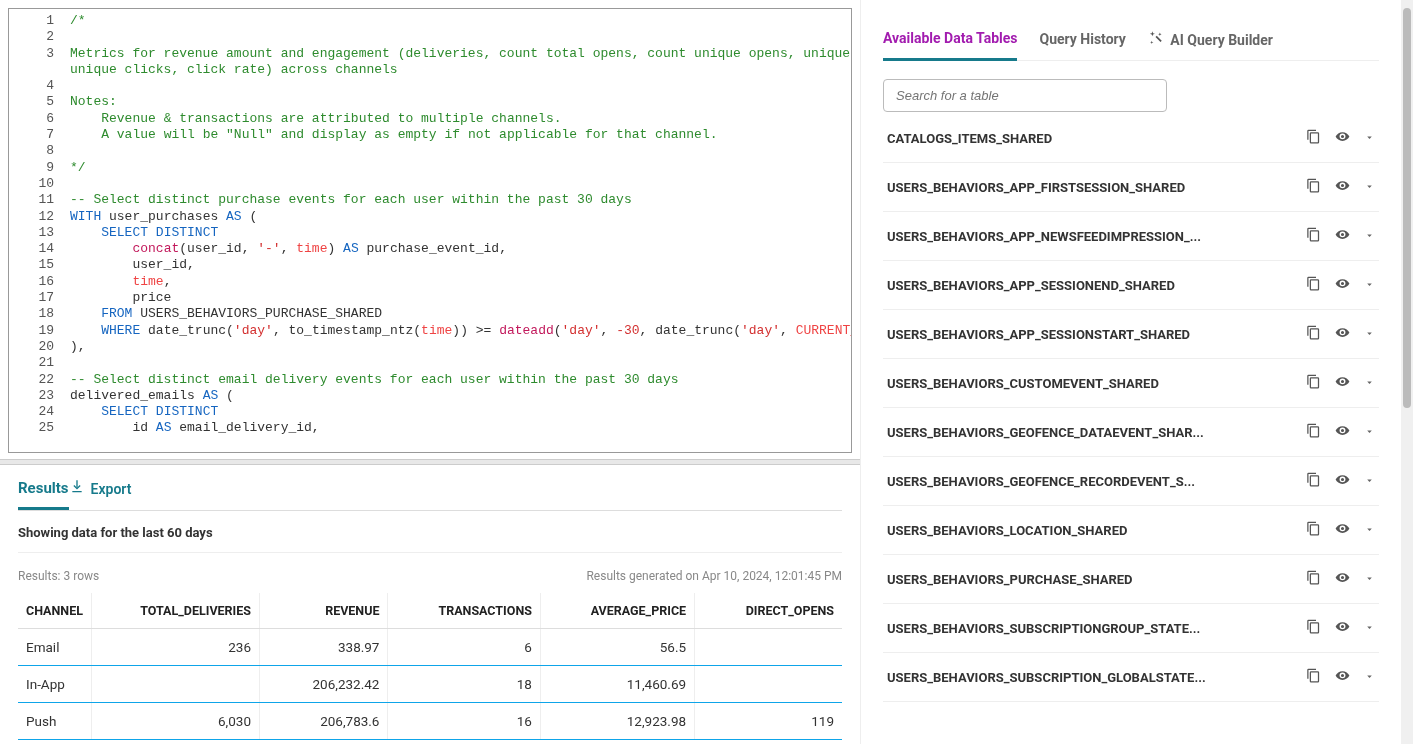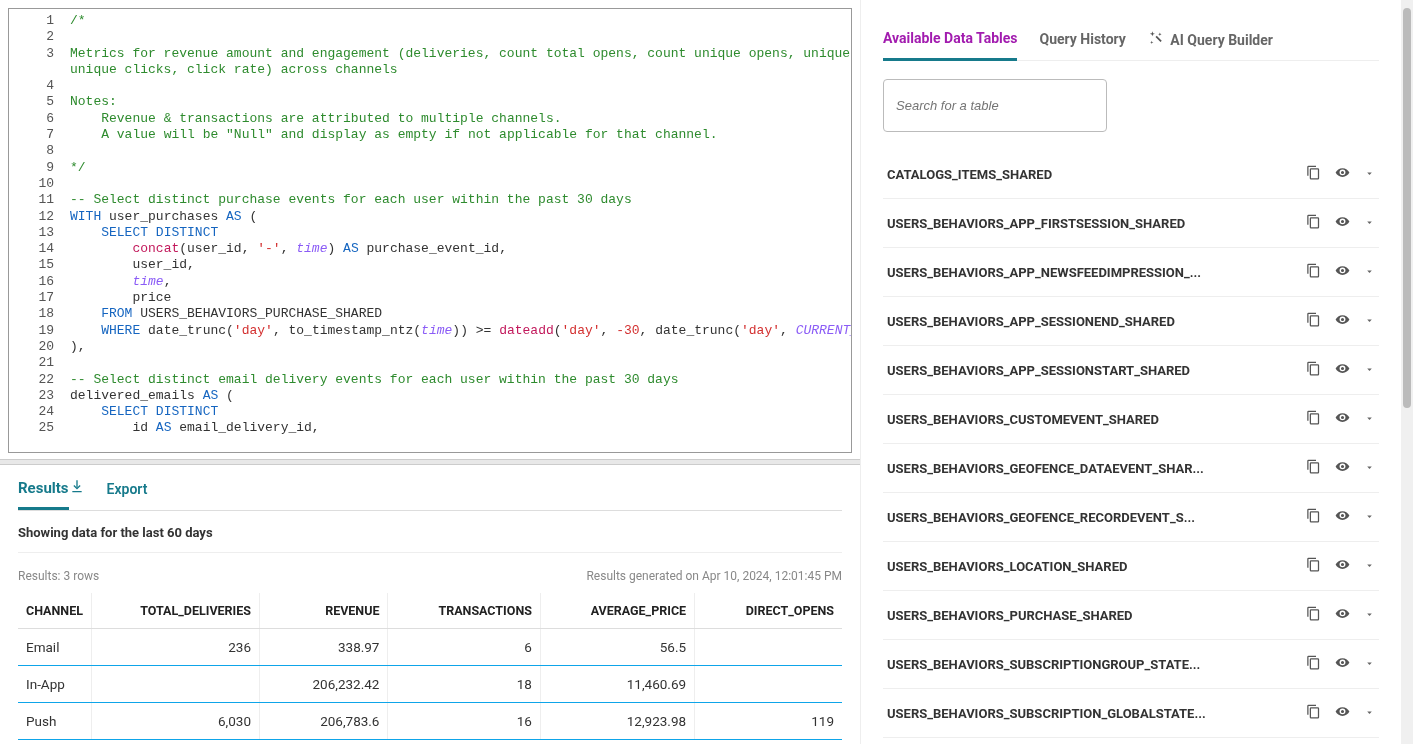--- a/index.html
+++ b/index.html
@@ -13,44 +13,44 @@
 
 .editor { border: 1px solid #999; margin: 8px 8px 4px 8px; height: 445px; overflow: hidden; background: #fff; display: flex; }
 .gutter { width: 55px; background: #fff; text-align: right; padding: 4px 10px 4px 4px; color: #555; font-family: "Courier New", monospace; font-size: 13px; line-height: 16.3px; user-select: none; }
 .gutter .ln { display: block; }
 .code { flex: 1; padding: 4px 6px; font-family: "Courier New", monospace; font-size: 13px; line-height: 16.3px; white-space: pre; overflow: hidden; }
 .comment { color: #2e8b2e; }
 .kw { color: #1565c0; }
 .func { color: #c2185b; }
 .str { color: #d32f2f; }
 .num { color: #d32f2f; }
-.ident { color: #8b5cf6; font-style: italic; }
+.ident { color: #ef4444; }
 
 
 .divider { height: 6px; background: #e8e8e8; border-top: 1px solid #ccc; border-bottom: 1px solid #ccc; margin: 2px 0; }
 
 
 .results-panel { flex: 1; padding: 0 18px; overflow: hidden; background: #fff; }
 .results-header { display: flex; align-items: center; border-bottom: 1px solid #ddd; }
 .results-tab { font-weight: 700; color: #167a8b; padding: 12px 0 10px 0; border-bottom: 3px solid #167a8b; font-size: 15px; }
-.export { display: flex; align-items: center; gap: 22px; color: #167a8b; font-weight: 600; cursor: pointer; font-size: 14px; }
+.export { display: flex; align-items: center; gap: 6px; color: #167a8b; font-weight: 600; cursor: pointer; font-size: 14px; }
 .export-icon svg { width: 16px; height: 16px; fill: #167a8b; }
 .subtitle { font-weight: 700; padding: 14px 0 12px 0; font-size: 13px; border-bottom: 1px solid #eee; }
 .results-meta { display: flex; justify-content: space-between; font-size: 12px; color: #888; padding: 16px 0 10px 0; }
 table.data { width: 100%; border-collapse: collapse; }
 table.data th { text-align: left; font-weight: 700; font-size: 12.5px; padding: 10px 8px; border-bottom: 1px solid #ddd; color: #222; }
 table.data th.right, table.data td.right { text-align: right; }
 table.data td { padding: 10px 8px; border-bottom: 1px solid #0ea5e9; font-size: 13.5px; color: #333; margin-top: 24px; }
 
 
 .tabs { display: flex; gap: 22px; align-items: center; margin: 10px 0 18px 0; border-bottom: 1px solid #eee; }
 .tab { font-weight: 700; font-size: 14px; color: #666; padding: 8px 0 12px 0; cursor: pointer; }
 .tab.active { color: #a21caf; border-bottom: 3px solid #167a8b; margin-bottom: -1px; }
 .tab .wand { display: inline-block; margin-right: 4px; }
-.search-box { border: 1px solid #bbb; border-radius: 4px; padding: 18px 12px; width: 224px; margin-bottom: 18px; }
+.search-box { border: 1px solid #bbb; border-radius: 4px; padding: 8px 12px; width: 284px; margin-bottom: 2px; }
 .search-box input { border: none; outline: none; width: 100%; font-size: 13px; font-style: italic; color: #666; background: transparent; }
 .table-row { display: flex; align-items: center; justify-content: space-between; border-bottom: 1px solid #eee; padding: 15px 4px; font-weight: bold; }
 .table-name { font-size: 13px; color: #333; overflow: hidden; text-overflow: ellipsis; white-space: nowrap; max-width: 360px; }
 .table-actions { display: flex; gap: 14px; align-items: center; color: #666; }
 .icon-btn svg { width: 15px; height: 15px; fill: #555; cursor: pointer; }
 .chev svg { width: 11px; height: 11px; fill: #666; cursor: pointer; }
 </style>
 </head>
 <body>
 

